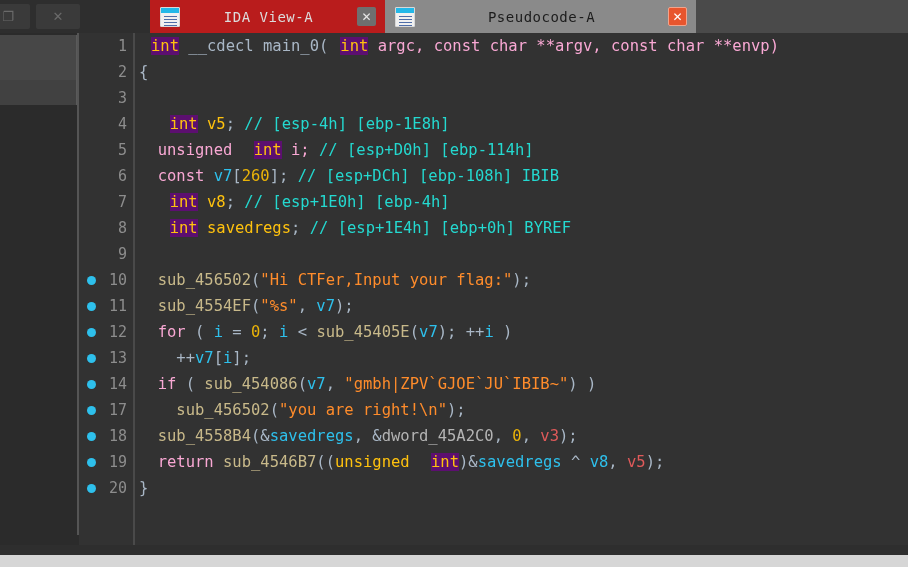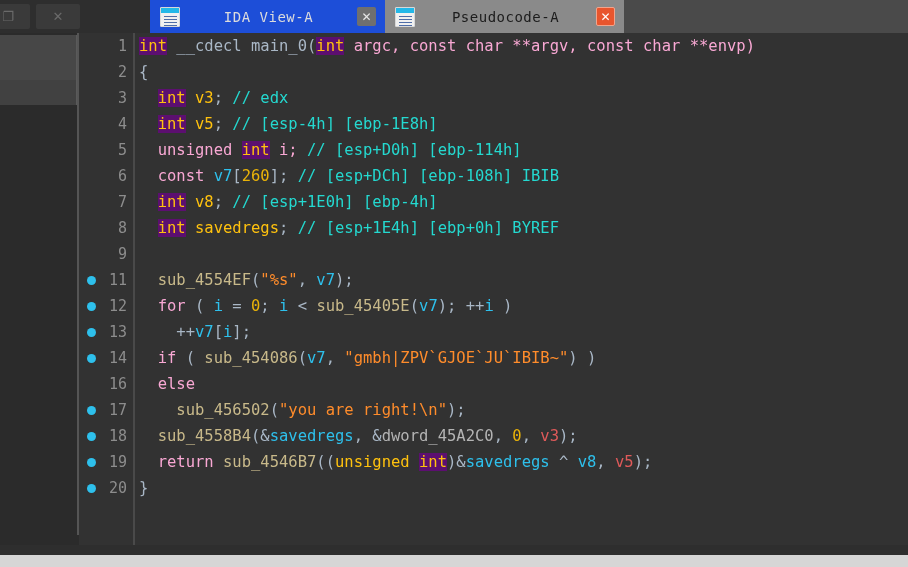--- a/index.html
+++ b/index.html
@@ -51,30 +51,30 @@
     width: 758px; height: 33px;
     background: #4a4a4a;
     display: flex;
     align-items: stretch;
   }
   .tab {
     display: flex;
     align-items: center;
     height: 33px;
     padding: 0 0 0 10px;
-    background: #1d4ed8;
+    background: #b91c1c;
     color: #dcdcdc;
     font-size: 14px;
     font-family: "DejaVu Sans Mono", "Liberation Mono", monospace;
     white-space: nowrap;
     position: relative;
   }
   .tab.active { background: #8a8a8a; color: #1c1c1c; }
   .tab.tab-ida { width: 235px; }
-  .tab.tab-pseudo { width: 239px; }
+  .tab.tab-pseudo { width: 311px; }
   .tab.tab-hex { width: 236px; }
 
   .tab-label {
     flex: 1;
     text-align: center;
     padding: 0 8px;
     letter-spacing: 0.5px;
   }
 
   
@@ -203,21 +203,21 @@
     font-size: 15px;
   }
 
   .code-text {
     padding-left: 6px;
     white-space: pre;
   }
 
   
   .t-kw    { color: #f9a8d4; }           
-  .t-int   { color: #ffc20e; background: #5c0f70; }  
+  .t-int   { color: #ffc20e; background: #5c0f70; margin-left: 12px; }  
   .t-type  { color: #ffc20e; }           
   .t-plain { color: #a9b7c6; }           
   .t-fn    { color: #c8b98a; }           
   .t-str   { color: #ff8c2b; }           
   .t-var   { color: #2ec0ec; }           
   .t-var2  { color: #e05a5a; }           
   .t-cmt   { color: #24d9d0; }           
   .t-num   { color: #eab308; }           
   .t-glob  { color: #b4b4b4; }           
 
@@ -289,32 +289,32 @@
       <div class="band"></div>
     </div>
   </div>
   <div class="left-dock-rail"></div>
 
   <div class="editor">
     <div class="gutter-sep"></div>
     <div id="code-body">
         <div class="code-line"><span class="lineno">1</span><span class="code-text"><span class="t-int">int</span><span class="t-plain"> __cdecl </span><span class="t-plain">main_0</span><span class="t-plain">(</span><span class="t-int">int</span><span class="t-kw"> argc, </span><span class="t-kw">const char </span><span class="t-kw">**argv, </span><span class="t-kw">const char </span><span class="t-kw">**envp)</span></span></div>
         <div class="code-line"><span class="lineno">2</span><span class="code-text"><span class="t-plain">{</span></span></div>
-        <div class="code-line"><span class="lineno">3</span><span class="code-text"><span class="t-plain">  </span><span class="t-int">int</span><span class="t-plain"> </span><span class="t-type">v3</span><span class="t-plain">; </span><span class="t-cmt">// edx</span></span></div>
+        <div class="code-line"><span class="lineno">3</span></div>
         <div class="code-line"><span class="lineno">4</span><span class="code-text"><span class="t-plain">  </span><span class="t-int">int</span><span class="t-plain"> </span><span class="t-type">v5</span><span class="t-plain">; </span><span class="t-cmt">// [esp-4h] [ebp-1E8h]</span></span></div>
         <div class="code-line"><span class="lineno">5</span><span class="code-text"><span class="t-plain">  </span><span class="t-kw">unsigned </span><span class="t-int">int</span><span class="t-kw"> i; </span><span class="t-cmt">// [esp+D0h] [ebp-114h]</span></span></div>
         <div class="code-line"><span class="lineno">6</span><span class="code-text"><span class="t-plain">  </span><span class="t-kw">const </span><span class="t-var">v7</span><span class="t-plain">[</span><span class="t-num">260</span><span class="t-plain">]; </span><span class="t-cmt">// [esp+DCh] [ebp-108h] IBIB</span></span></div>
         <div class="code-line"><span class="lineno">7</span><span class="code-text"><span class="t-plain">  </span><span class="t-int">int</span><span class="t-plain"> </span><span class="t-type">v8</span><span class="t-plain">; </span><span class="t-cmt">// [esp+1E0h] [ebp-4h]</span></span></div>
         <div class="code-line"><span class="lineno">8</span><span class="code-text"><span class="t-plain">  </span><span class="t-int">int</span><span class="t-plain"> </span><span class="t-type">savedregs</span><span class="t-plain">; </span><span class="t-cmt">// [esp+1E4h] [ebp+0h] BYREF</span></span></div>
         <div class="code-line"><span class="lineno">9</span><span class="code-text"></span></div>
+        <div class="code-line"><span class="bp"></span><span class="lineno">10</span><span class="code-text"><span class="t-plain">  </span><span class="t-fn">sub_456502</span><span class="t-plain">(</span><span class="t-str">"Hi CTFer,Input your flag:"</span><span class="t-plain">);</span></span></div>
         <div class="code-line"><span class="bp"></span><span class="lineno">11</span><span class="code-text"><span class="t-plain">  </span><span class="t-fn">sub_4554EF</span><span class="t-plain">(</span><span class="t-str">"%s"</span><span class="t-plain">, </span><span class="t-var">v7</span><span class="t-plain">);</span></span></div>
         <div class="code-line"><span class="bp"></span><span class="lineno">12</span><span class="code-text"><span class="t-plain">  </span><span class="t-kw">for </span><span class="t-plain">( </span><span class="t-var">i</span><span class="t-plain"> = </span><span class="t-num">0</span><span class="t-plain">; </span><span class="t-var">i</span><span class="t-plain"> &lt; </span><span class="t-fn">sub_45405E</span><span class="t-plain">(</span><span class="t-var">v7</span><span class="t-plain">); ++</span><span class="t-var">i</span><span class="t-plain"> )</span></span></div>
         <div class="code-line"><span class="bp"></span><span class="lineno">13</span><span class="code-text"><span class="t-plain">    ++</span><span class="t-var">v7</span><span class="t-plain">[</span><span class="t-var">i</span><span class="t-plain">];</span></span></div>
         <div class="code-line"><span class="bp"></span><span class="lineno">14</span><span class="code-text"><span class="t-plain">  </span><span class="t-kw">if </span><span class="t-plain">( </span><span class="t-fn">sub_454086</span><span class="t-plain">(</span><span class="t-var">v7</span><span class="t-plain">, </span><span class="t-str">"gmbh|ZPV`GJOE`JU`IBIB~"</span><span class="t-plain">) )</span></span></div>
-        <div class="code-line"><span class="lineno">16</span><span class="code-text"><span class="t-plain">  </span><span class="t-kw">else</span></span></div>
         <div class="code-line"><span class="bp"></span><span class="lineno">17</span><span class="code-text"><span class="t-plain">    </span><span class="t-fn">sub_456502</span><span class="t-plain">(</span><span class="t-str">"you are right!\n"</span><span class="t-plain">);</span></span></div>
         <div class="code-line"><span class="bp"></span><span class="lineno">18</span><span class="code-text"><span class="t-plain">  </span><span class="t-fn">sub_4558B4</span><span class="t-plain">(&amp;</span><span class="t-var">savedregs</span><span class="t-plain">, &amp;</span><span class="t-glob">dword_45A2C0</span><span class="t-plain">, </span><span class="t-num">0</span><span class="t-plain">, </span><span class="t-var2">v3</span><span class="t-plain">);</span></span></div>
         <div class="code-line"><span class="bp"></span><span class="lineno">19</span><span class="code-text"><span class="t-plain">  </span><span class="t-kw">return </span><span class="t-fn">sub_4546B7</span><span class="t-plain">((</span><span class="t-type">unsigned </span><span class="t-int">int</span><span class="t-plain">)&amp;</span><span class="t-var">savedregs</span><span class="t-plain"> ^ </span><span class="t-var">v8</span><span class="t-plain">, </span><span class="t-var2">v5</span><span class="t-plain">);</span></span></div>
         <div class="code-line"><span class="bp"></span><span class="lineno">20</span><span class="code-text"><span class="t-plain">}</span></span></div>
       </div>
   </div>
 
   <div class="bottom-strip">
     <div class="dark-overlay"></div>
     <div class="light"></div>

